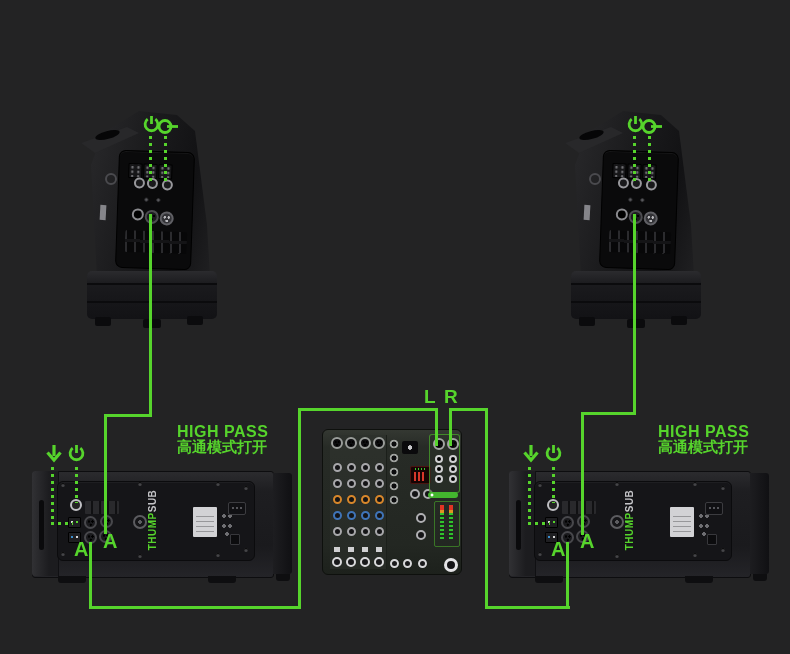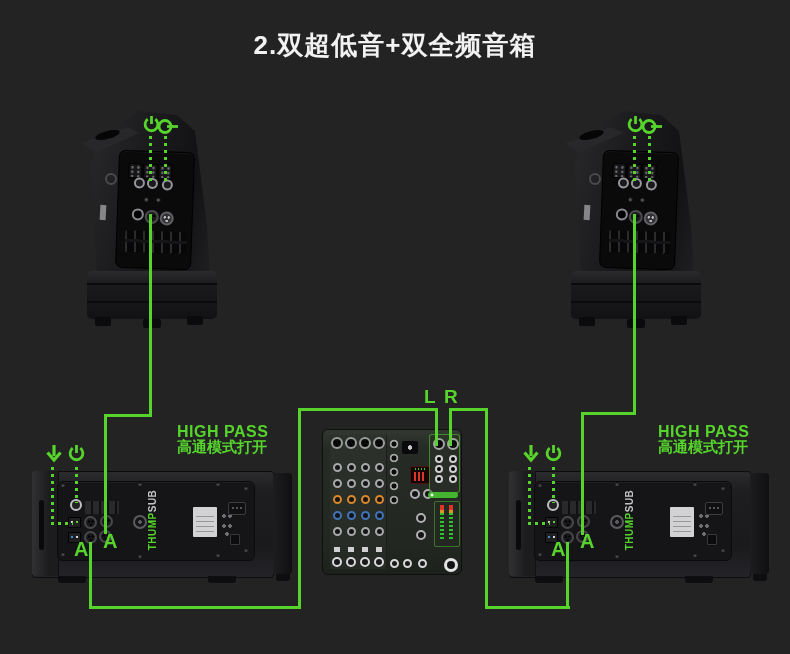--- a/index.html
+++ b/index.html
@@ -136,21 +136,20 @@
     background-image:linear-gradient(180deg,#e03424 0 5px,#e09024 5px 8px,transparent 8px),
       repeating-linear-gradient(180deg,#2fc42c 0 2px,transparent 2px 4px);}
   .mx-mainknob{position:absolute;left:122px;top:129px;width:8px;height:8px;border:3px solid #e4e4e6;border-radius:50%;background:#141416;}
   .mx-wk2{position:absolute;top:130px;width:5px;height:5px;border:2px solid #d8d8da;border-radius:50%;background:#19191b;}
 </style>
 </head>
 <body>
 
 <div class="stage">
 
-  <div class="title">2.双超低音+双全频音箱</div>
 
   <div class="speaker" style="left:83px;top:105px;">
     <div class="spk-body"></div>
     <div class="spk-handle"></div>
     <div class="spk-hole"></div>
     <div class="spk-logo"></div>
     <div class="spk-tag"></div>
     <div class="spk-panel">
       <div class="spk-sw" style="left:9px;"></div>
       <div class="spk-sw" style="left:24px;"></div>

